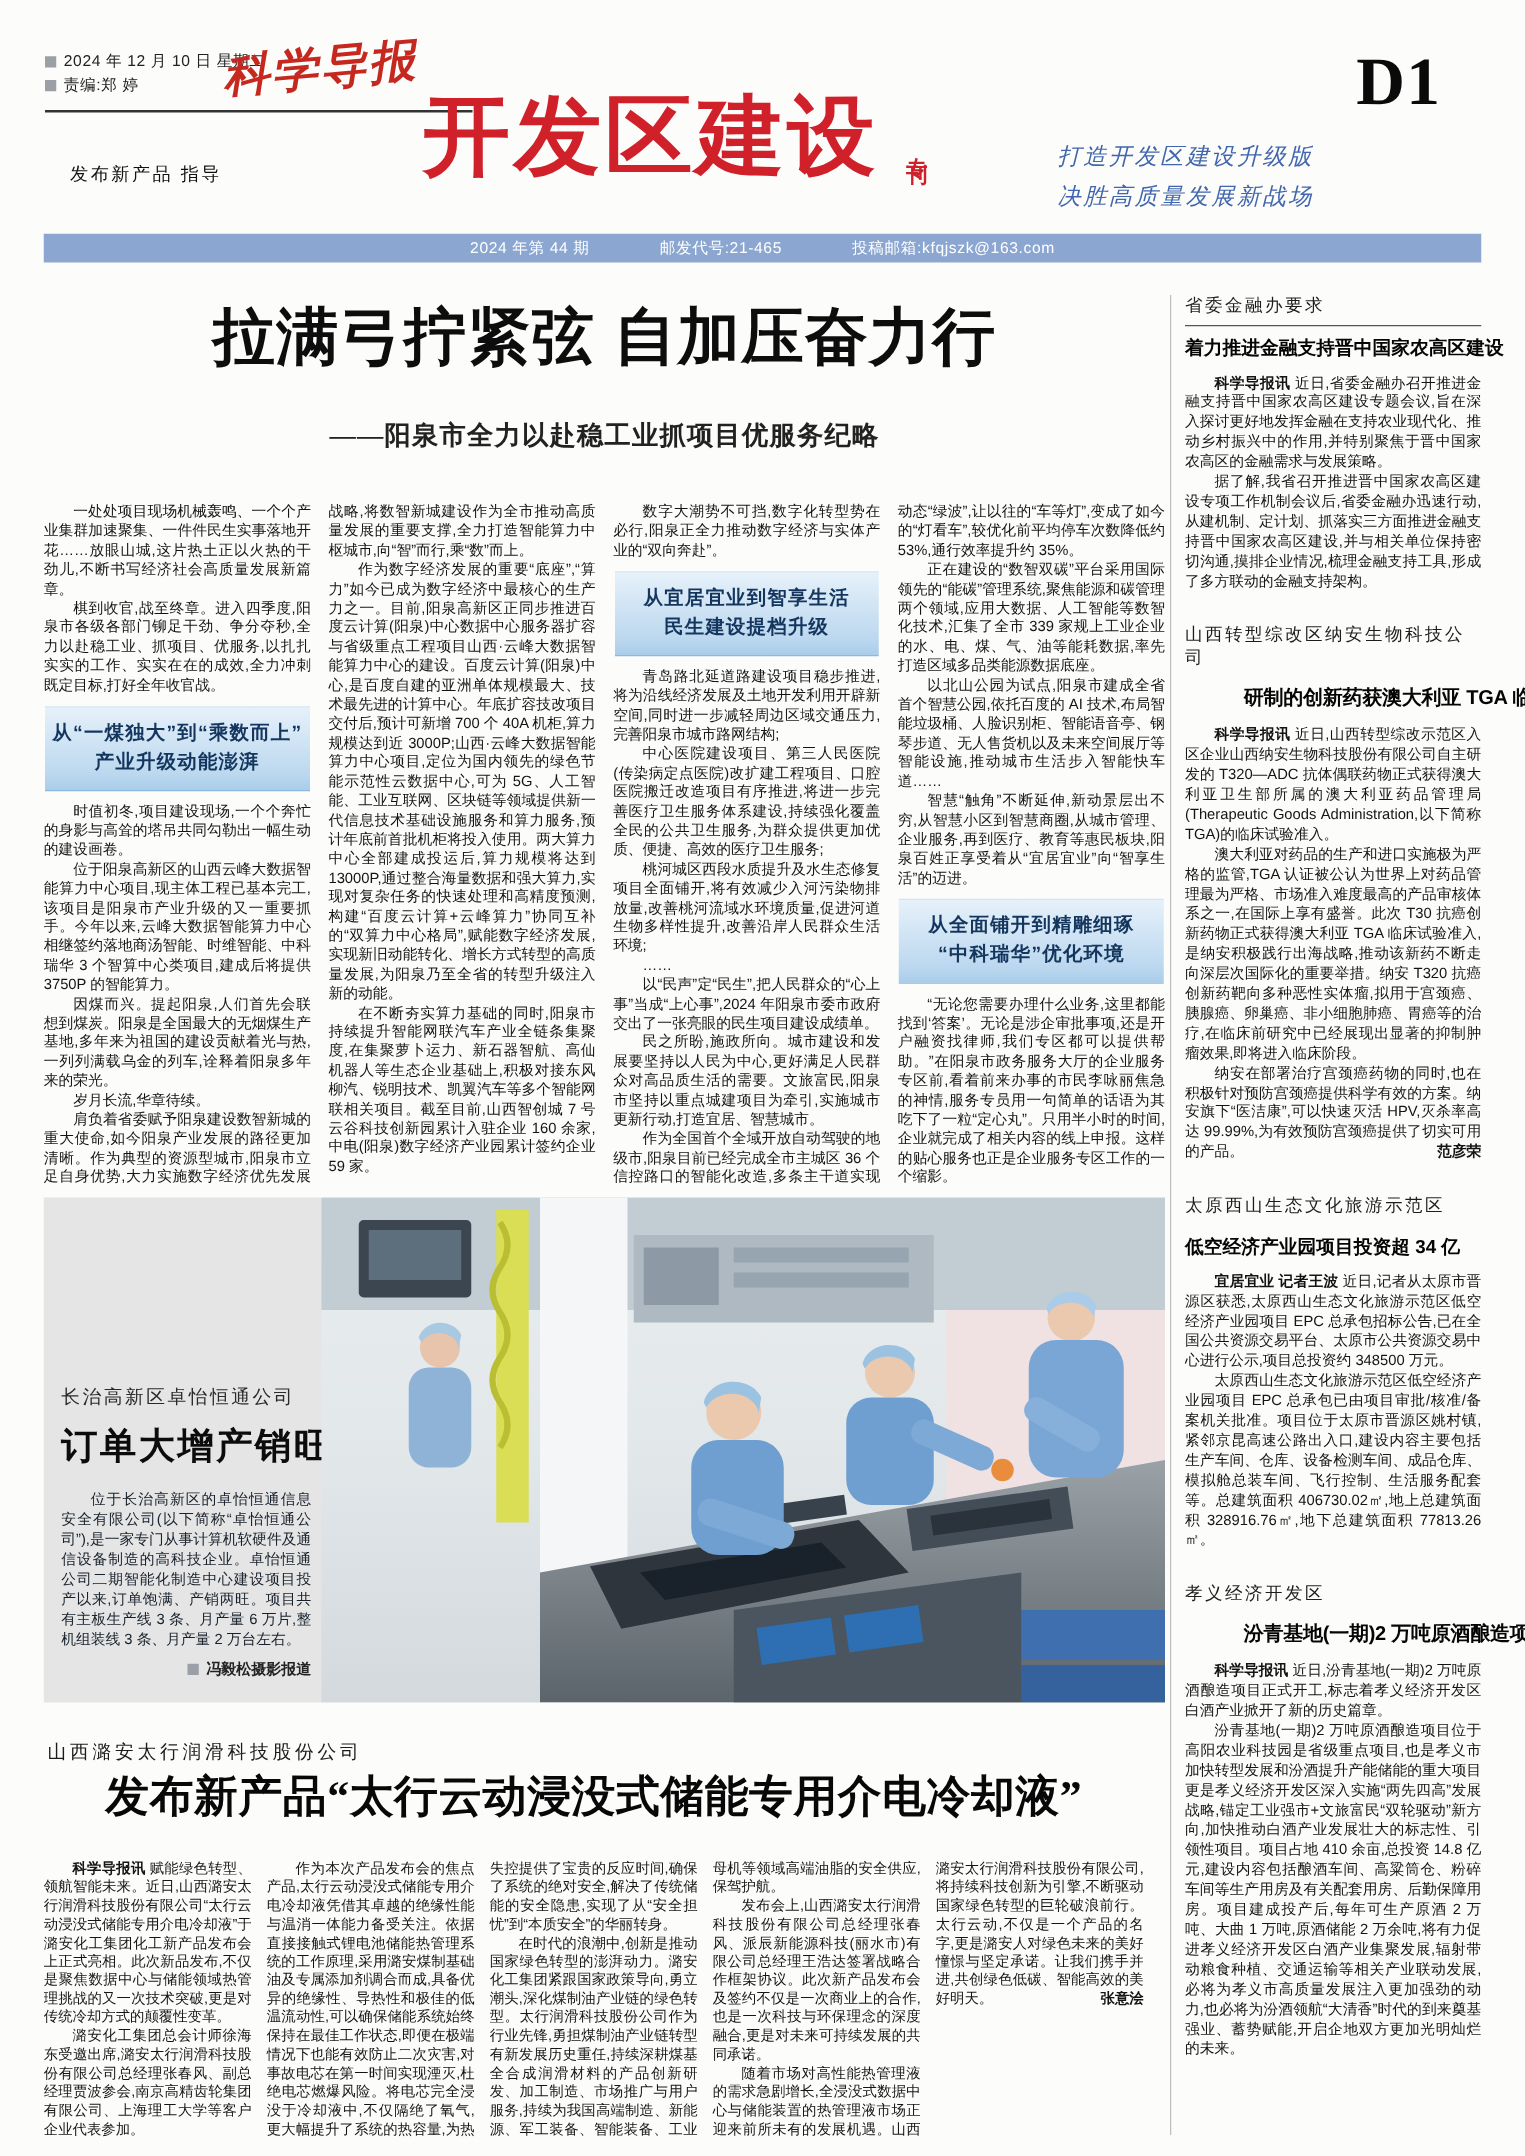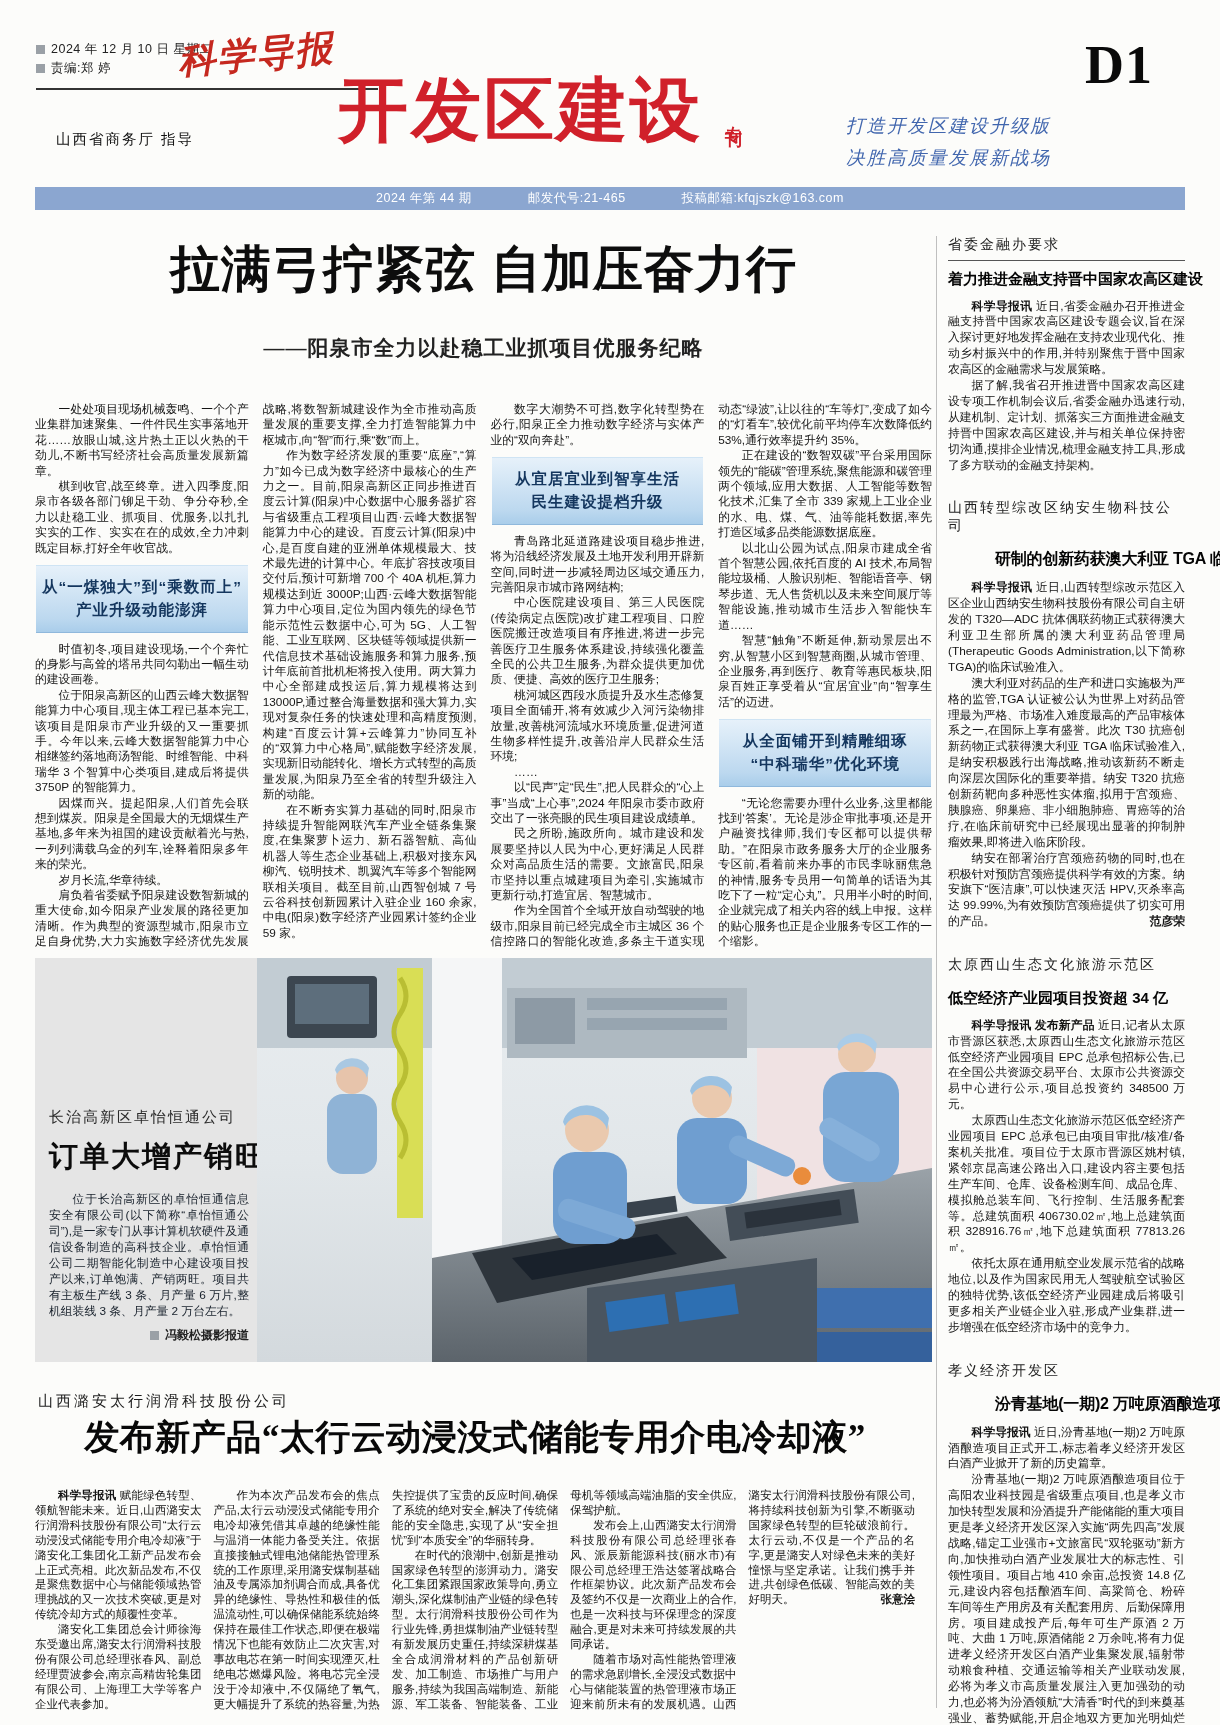--- a/index.html
+++ b/index.html
@@ -75,21 +75,21 @@
   <div class="mast-line" data-name="date-line">
     <span class="sq" data-name="bullet-square-icon"></span>
     <span data-name="date-text">2024 年 12 月 10 日  星期二</span>
   </div>
   <div class="mast-line" data-name="editor-line">
     <span class="sq" data-name="bullet-square-icon"></span>
     <span data-name="editor-text">责编:郑 婷</span>
   </div>
 </div>
 <div class="logo" data-name="newspaper-logo">科学导报</div>
-<div class="guidance" data-name="guidance-line">山西省商务厅 指导</div>
+<div class="guidance" data-name="guidance-line">发布新产品 指导</div>
 <div class="section-title" data-name="section-title">开发区建设</div>
 <div class="section-sub" data-name="section-subtitle">专刊</div>
 <div class="pageno" data-name="page-number">D1</div>
 <div class="slogan" data-name="section-slogan">
   <div data-name="slogan-line-1">打造开发区建设升级版</div>
   <div data-name="slogan-line-2">决胜高质量发展新战场</div>
 </div>
 <div class="issue-bar" data-name="issue-bar">
   <span data-name="issue-number">2024 年第 44 期</span>
   <span data-name="postal-code">邮发代号:21-465</span>
@@ -259,25 +259,24 @@
         <span class="byline" data-name="byline">范彦荣</span>
       </p>
     </div>
   </div>
 
   <div data-name="sidebar-article-lowaltitude">
     <div class="sb-kicker" data-name="article-kicker">太原西山生态文化旅游示范区</div>
     <div class="sb-headline hl-a" data-name="article-headline">低空经济产业园项目投资超 34 亿</div>
     <div class="sb-body" data-name="article-body">
       <p data-name="body-paragraph">
-        <b class="leadtag" data-name="lead-tag">科学导报讯 发布新产品</b>
+        <b class="leadtag" data-name="lead-tag">宜居宜业 记者王波</b>
         <span data-name="body-paragraph-text">近日,记者从太原市晋源区获悉,太原西山生态文化旅游示范区低空经济产业园项目 EPC 总承包招标公告,已在全国公共资源交易平台、太原市公共资源交易中心进行公示,项目总投资约 348500 万元。</span>
       </p>
       <p data-name="body-paragraph">太原西山生态文化旅游示范区低空经济产业园项目 EPC 总承包已由项目审批/核准/备案机关批准。项目位于太原市晋源区姚村镇,紧邻京昆高速公路出入口,建设内容主要包括生产车间、仓库、设备检测车间、成品仓库、模拟舱总装车间、飞行控制、生活服务配套等。总建筑面积 406730.02㎡,地上总建筑面积 328916.76㎡,地下总建筑面积 77813.26㎡。</p>
-      <p data-name="body-paragraph">依托太原在通用航空业发展示范省的战略地位,以及作为国家民用无人驾驶航空试验区的独特优势,该低空经济产业园建成后将吸引更多相关产业链企业入驻,形成产业集群,进一步增强在低空经济市场中的竞争力。</p>
     </div>
   </div>
 
   <div data-name="sidebar-article-liquor">
     <div class="sb-kicker" data-name="article-kicker">孝义经济开发区</div>
     <div class="sb-headline hl-b" data-name="article-headline">汾青基地(一期)2 万吨原酒酿造项目开工</div>
     <div class="sb-body" data-name="article-body">
       <p data-name="body-paragraph">
         <b class="leadtag" data-name="lead-tag">科学导报讯</b>
         <span data-name="body-paragraph-text">近日,汾青基地(一期)2 万吨原酒酿造项目正式开工,标志着孝义经济开发区白酒产业掀开了新的历史篇章。</span>

